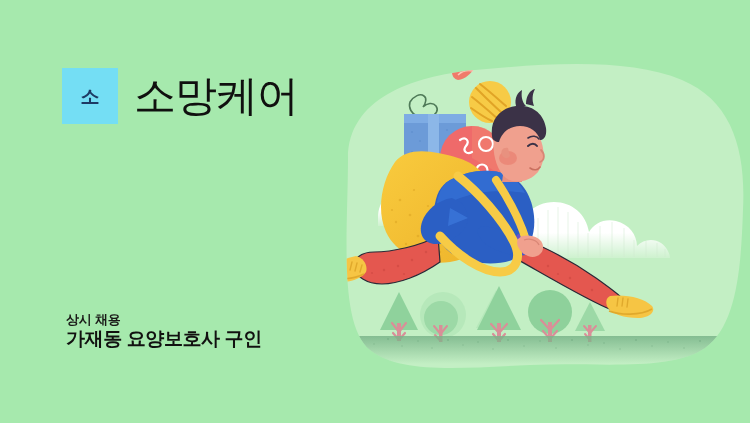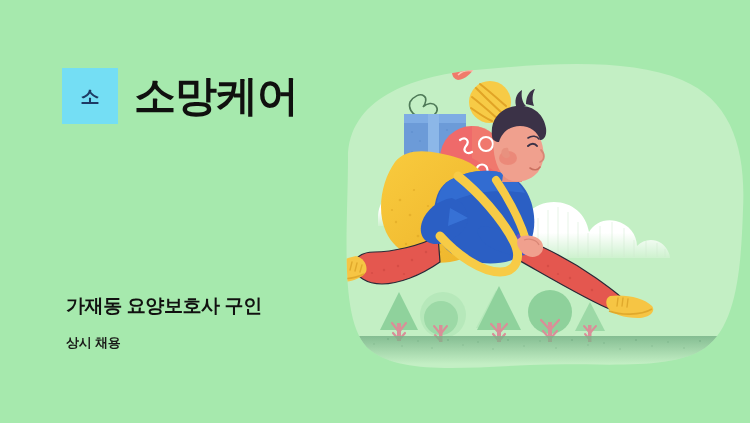--- a/index.html
+++ b/index.html
@@ -23,21 +23,21 @@
     position:absolute;left:62px;top:68px;
     display:flex;align-items:center;gap:16px;
   }
   #logo-mark{
     width:56px;height:56px;background:#74def4;
     display:flex;align-items:center;justify-content:center;
     color:#1d3a63;font-size:19px;font-weight:700;line-height:1;
     letter-spacing:0;
   }
   #brand-name{
-    font-size:42px;font-weight:700;color:#10100f;
+    font-size:42px;font-weight:400;color:#10100f;
     letter-spacing:-1px;line-height:1;white-space:nowrap;
   }
 
   
   #headline-block{
     position:absolute;left:66px;top:295px;
   }
   #headline{
     font-size:19px;font-weight:700;color:#111110;
     letter-spacing:-0.4px;line-height:1.2;white-space:nowrap;
@@ -381,17 +381,17 @@
   </div>
 
   <div id="brand">
     <div id="logo-mark">
       <span>소</span>
     </div>
     <div id="brand-name">소망케어</div>
   </div>
 
   <div id="headline-block">
+    <div id="subheadline">상시 채용</div>
     <div id="headline">가재동 요양보호사 구인</div>
-    <div id="subheadline">상시 채용</div>
   </div>
 
 </div>
 
 </body></html>

